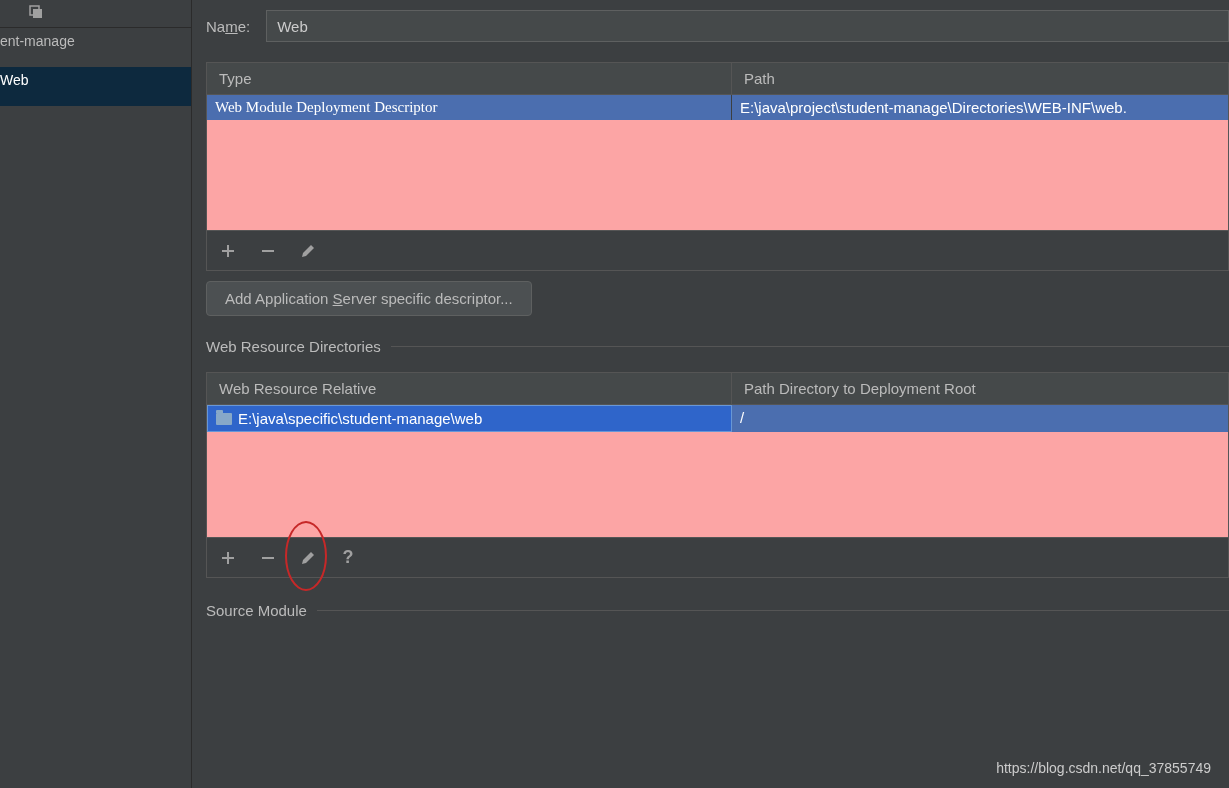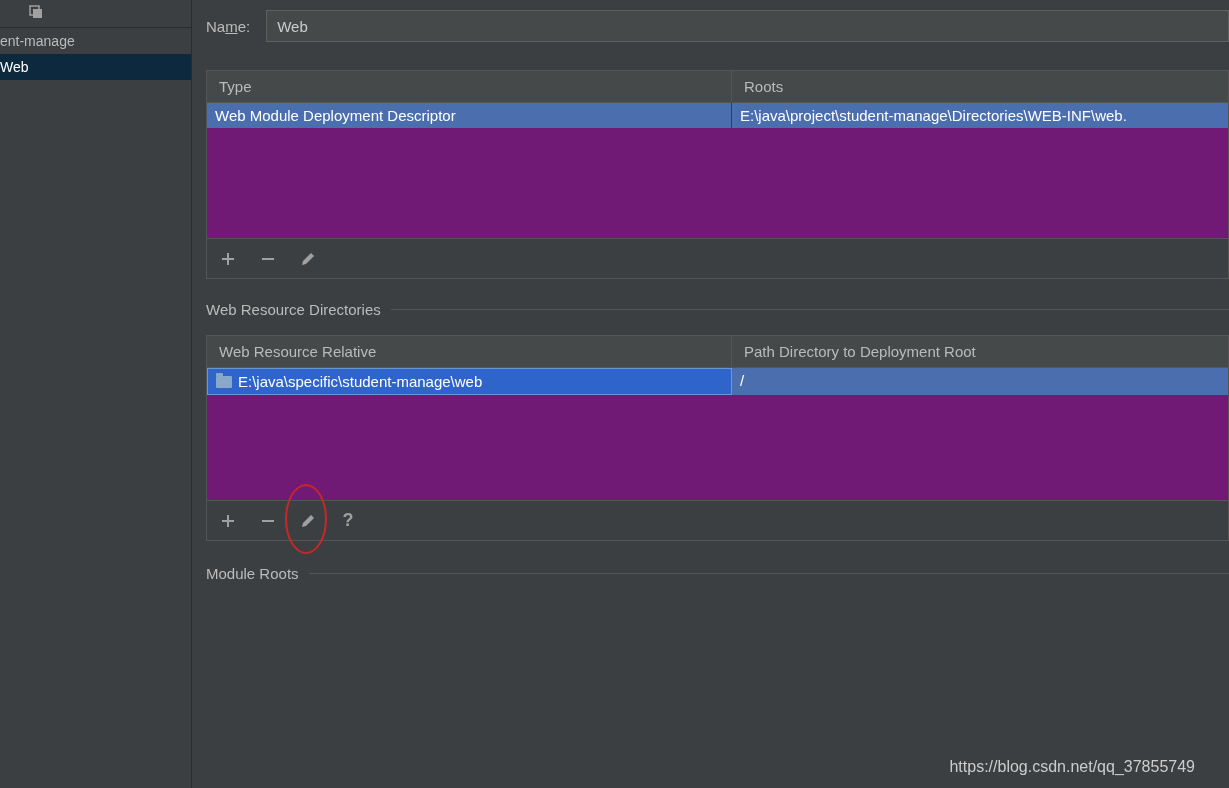--- a/index.html
+++ b/index.html
@@ -21,39 +21,39 @@
 }
 .sidebar-toolbar {
   height: 28px;
   display: flex;
   align-items: center;
   padding-left: 28px;
   gap: 6px;
   border-bottom: 1px solid #2b2b2b;
 }
 .sidebar-item {
-  padding: 5px 0 5px 0;
+  padding: 5px 0 18px 0;
   color: #bbbbbb;
   cursor: pointer;
 }
 .sidebar-item.selected {
   background: #0d293e;
   color: #ffffff;
 }
 .main {
   flex: 1;
   padding: 10px 0 0 14px;
   overflow: hidden;
   position: relative;
 }
 .name-row {
   display: flex;
   align-items: center;
   gap: 16px;
-  margin-bottom: 28px;
+  margin-bottom: 20px;
 }
 .name-label {
   color: #bbbbbb;
   font-size: 15px;
 }
 .name-label .u { text-decoration: underline; }
 .name-input {
   flex: 1;
   background: #45494a;
   border: 1px solid #5e6060;
@@ -70,21 +70,21 @@
   margin: 22px 0 6px 0;
 }
 .section-header .line {
   flex: 1;
   height: 1px;
   background: #555;
   margin-left: 10px;
 }
 .table {
   border: 1px solid #555;
-  background: #701a75;
+  background: #fca5a5;
   margin-top: 17px;
 }
 .table-header-row {
   display: flex;
   background: #45494a;
   border-bottom: 1px solid #555;
 }
 .table-header-cell {
   padding: 7px 12px;
   color: #bbbbbb;
@@ -96,20 +96,21 @@
 .col-path { flex: 1; }
 .col-wrd { width: 525px; }
 .col-prel { flex: 1; }
 .table-row {
   display: flex;
   background: #4b6eaf;
   color: #ffffff;
 }
 .table-row.with-sep .table-cell:first-child {
   border-right: 1px solid #3c3f41;
+  font-family: Liberation Serif, serif;
 }
 .table-cell {
   padding: 4px 8px;
   font-size: 15px;
   white-space: nowrap;
   overflow: hidden;
 }
 .table-body-empty {
   height: 110px;
 }
@@ -172,23 +173,23 @@
   position: absolute;
   border: 2px solid #c62828;
   border-radius: 50%;
   width: 42px;
   height: 70px;
   pointer-events: none;
 }
 .watermark {
   position: absolute;
   bottom: 12px;
-  right: 34px;
+  right: 18px;
   color: #cccccc;
-  font-size: 16px;
+  font-size: 14px;
 }
 .copy-icon svg { width:16px; height:16px; fill:#a0a0a0; }
 </style>
 </head>
 <body>
 
 <div class="sidebar">
   <div class="sidebar-toolbar">
     <span class="copy-icon">
       <svg viewBox="0 0 16 16">
@@ -210,21 +211,21 @@
   <div class="name-row">
     <span class="name-label"><span>Na</span><span class="u">m</span><span>e:</span></span>
     <input class="name-input" value="Web" style="">
   </div>
 
   
 
   <div class="table">
     <div class="table-header-row">
       <div class="table-header-cell col-type">Type</div>
-      <div class="table-header-cell col-path">Roots</div>
+      <div class="table-header-cell col-path">Path</div>
     </div>
     <div class="table-row with-sep">
       <div class="table-cell col-type">Web Module Deployment Descriptor</div>
       <div class="table-cell col-path">E:\java\project\student-manage\Directories\WEB-INF\web.</div>
     </div>
     <div class="table-body-empty"></div>
   </div>
   <div class="table-toolbar">
     <span class="tb-btn">
       <svg viewBox="0 0 16 16">
@@ -236,20 +237,21 @@
           <path d="M2 8h12" stroke="#a0a0a0" stroke-width="2"></path>
         </svg>
     </span>
     <span class="tb-btn">
       <svg viewBox="0 0 16 16">
           <path d="M2 14l1-4 8-8 3 3-8 8-4 1z" fill="#a0a0a0"></path>
         </svg>
     </span>
   </div>
 
+  <button class="btn-text"><span>Add Application </span><span class="u">S</span><span>erver specific descriptor...</span></button>
 
   
   <div class="section-header" style="">
     <span>Web Resource Directories</span>
     <span class="line"></span>
   </div>
 
   <div class="table">
     <div class="table-header-row">
       <div class="table-header-cell col-wrd">Web Resource Relative</div>
@@ -278,18 +280,18 @@
       <svg viewBox="0 0 16 16">
           <path d="M2 14l1-4 8-8 3 3-8 8-4 1z" fill="#a0a0a0"></path>
         </svg>
     </span>
     <span class="tb-btn" style="font-size:18px;font-weight:bold;color:#a0a0a0;">?</span>
     <span class="red-circle" style="left:78px; top:-17px;"></span>
   </div>
 
   
   <div class="section-header" style="margin-top:24px">
-    <span>Module Roots</span>
+    <span>Source Module</span>
     <span class="line"></span>
   </div>
 
   <div class="watermark">https://blog.csdn.net/qq_37855749</div>
 </div>
 
 </body></html>

